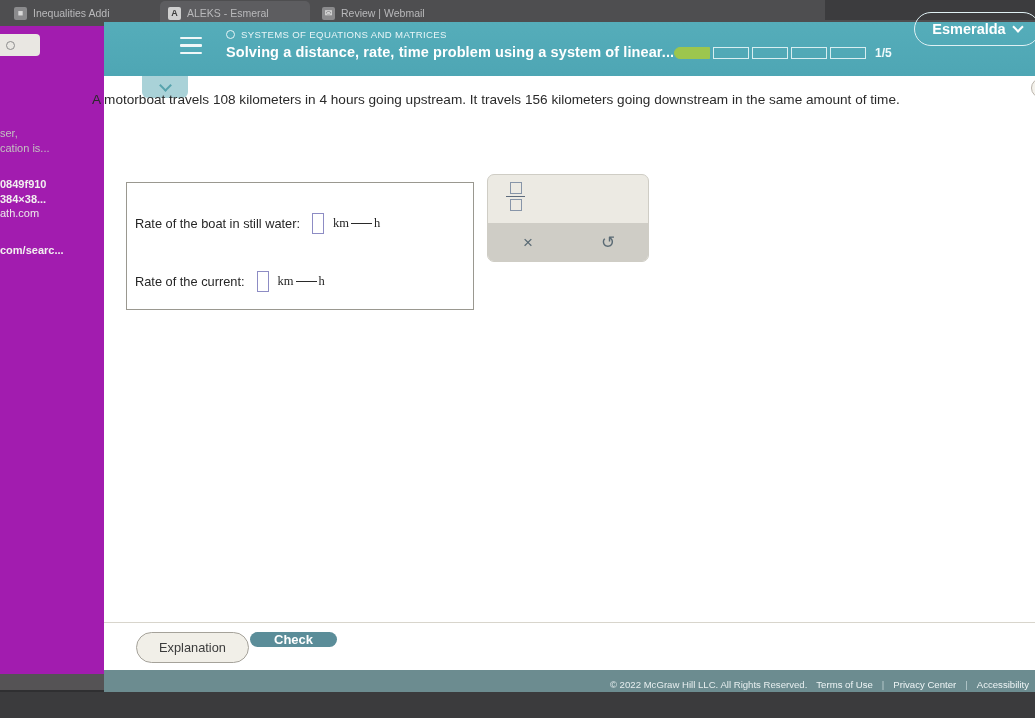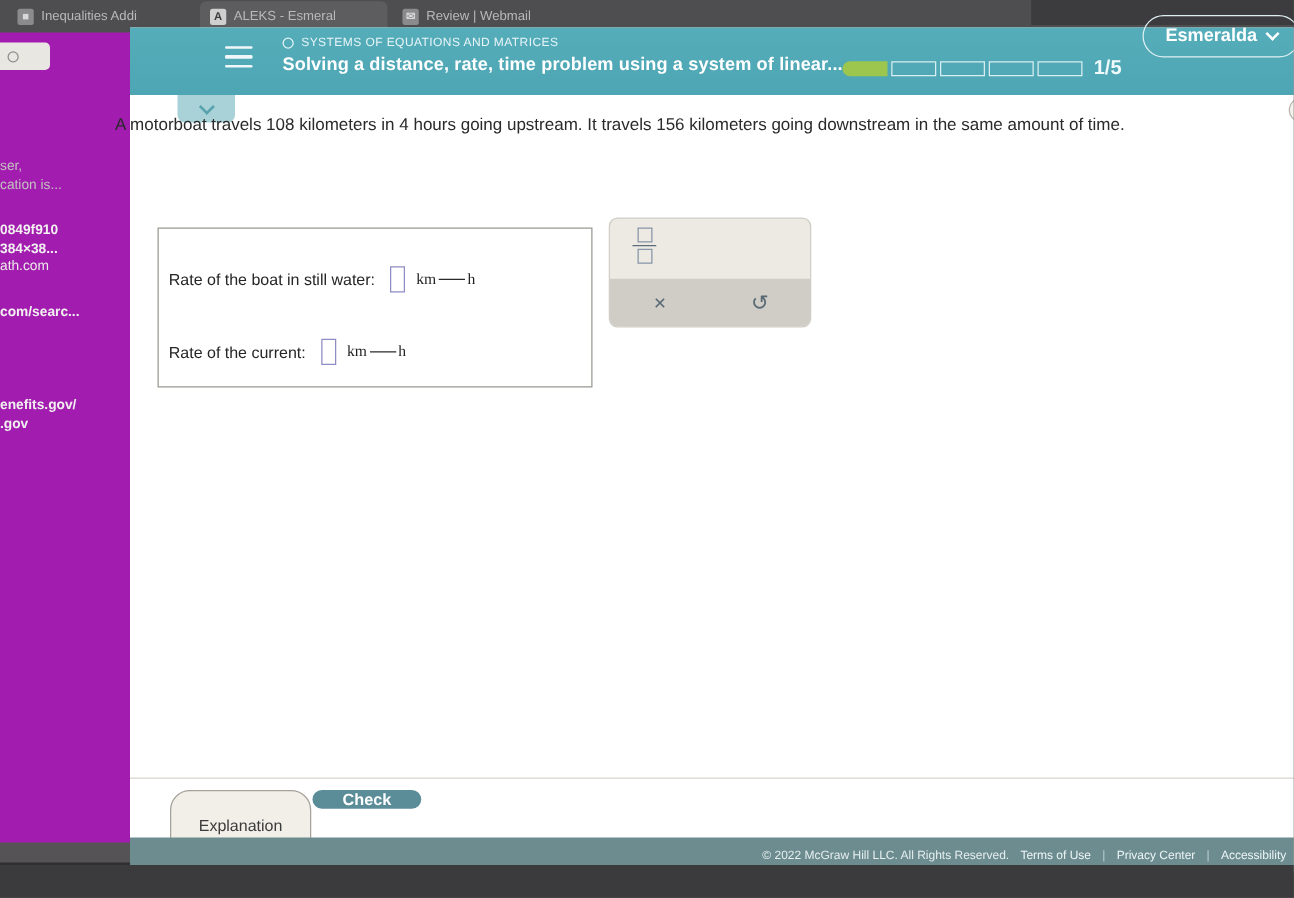--- a/index.html
+++ b/index.html
@@ -109,21 +109,21 @@
     display: flex; align-items: center; gap: 3px;
   }
   .pseg {
     width: 36px; height: 12px;
     border: 1.3px solid #d8eef1; background: transparent;
   }
   .pseg:first-child { border-radius: 7px 0 0 7px; }
   .pseg:last-child { border-radius: 0 7px 7px 0; }
   .pseg.done { background: #9cc64e; border-color: #9cc64e; }
   .pcount {
-    margin-left: 6px; font-size: 16px; color: #f0fafb; font-weight: bold;
+    margin-left: 6px; font-size: 12px; color: #f0fafb; font-weight: bold;
   }
   .user-chip {
     position: absolute; right: -5px; top: -10px;
     min-width: 126px; height: 34px;
     border: 1.3px solid #dff0f3; border-radius: 18px;
     display: flex; align-items: center; justify-content: center; gap: 8px;
     padding: 0 14px;
     color: #ffffff; font-size: 14.5px; font-weight: bold;
   }
   .chev-dn {
@@ -230,21 +230,21 @@
   }
 
   
   .action-bar {
     position: absolute; left: 0; bottom: 28px;
     width: 931px; height: 48px;
     border-top: 1px solid #d8d5cc;
   }
   .btn-expl {
     position: absolute; left: 32px; top: 9px;
-    padding: 20px 22px; border: 1px solid #a5a29a;
+    padding: 7px 22px; border: 1px solid #a5a29a;
     border-radius: 16px; background: #f1efe8;
     font-size: 12.8px; color: #3b3b3b; cursor: pointer;
   }
   .btn-check {
     position: absolute; left: 146px; top: 9px;
     padding: 0 24px; border: none;
     border-radius: 16px; background: #5b8d99;
     font-size: 13px; color: #ffffff; font-weight: bold; cursor: pointer;
   }
 
@@ -300,24 +300,20 @@
         <div class="lp-line dim">ser,</div>
         <div class="lp-line dim">cation is...</div>
       </div>
       <div class="lp-group">
         <div class="lp-line bold">0849f910</div>
         <div class="lp-line bold">384×38...</div>
         <div class="lp-line">ath.com</div>
       </div>
       <div class="lp-group" style="margin-bottom:60px;">
         <div class="lp-line bold">com/searc...</div>
-      </div>
-      <div class="lp-group">
-        <div class="lp-line bold">enefits.gov/</div>
-        <div class="lp-line bold">.gov</div>
       </div>
     </div>
   </div>
 
   <div class="page">
 
     <div class="app-header">
       <div class="hamburger">
         <span></span>
           <span></span>

